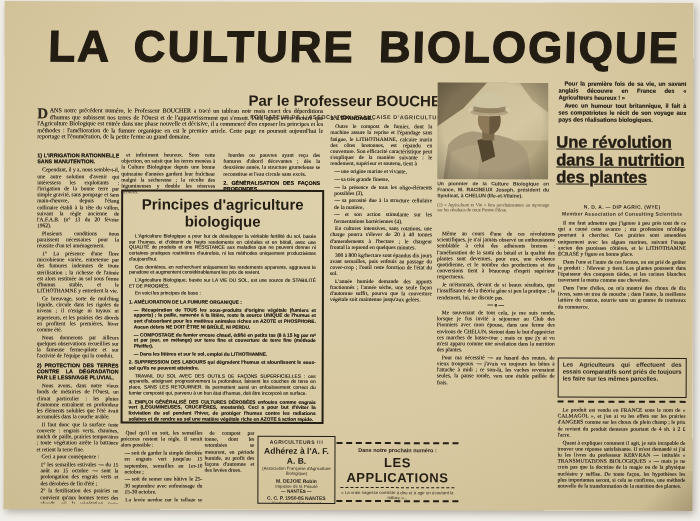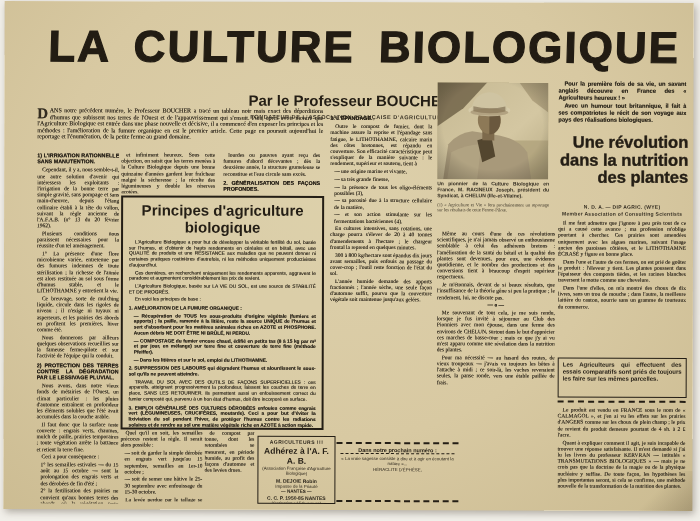--- a/index.html
+++ b/index.html
@@ -42,21 +42,21 @@
   
   .photo{overflow:hidden;background:#bfb28b;}
   .caption{font-family:"Liberation Sans",sans-serif;font-weight:bold;font-size:5px;
     line-height:5.8px;text-align:justify;color:#2e281d;}
   .footnote{font-size:4.6px;line-height:5.2px;color:#3a3326;text-align:justify;}
   
   .r-intro{font-family:"Liberation Sans",sans-serif;font-weight:bold;font-size:5.8px;
     line-height:6.8px;text-align:justify;color:#2e281d;text-shadow:0 0 .4px rgba(46,40,29,.7);}
   .r-intro p{margin:0 0 2px;text-indent:6px;}
   .f-title{font-family:"Liberation Sans",sans-serif;font-weight:bold;font-size:16.5px;
-    line-height:17.5px;text-align:right;color:#241e15;-webkit-text-stroke:.4px #241e15;}
+    line-height:17.5px;text-align:left;color:#241e15;text-decoration:underline;-webkit-text-stroke:.4px #241e15;}
   .f-byline{font-family:"Liberation Sans",sans-serif;font-weight:bold;font-size:10.5px;
     text-align:center;color:#241e15;}
   .f-creds{font-family:"Liberation Sans",sans-serif;font-weight:bold;font-size:5px;
     text-align:center;color:#332c20;letter-spacing:.3px;}
   .notice{border:1.5px solid #241e15;padding:3px 4px;font-family:"Liberation Sans",sans-serif;
     font-weight:bold;font-size:6px;line-height:7px;text-align:justify;color:#241e15;}
   .dashrule{border-top:2px dashed #241e15;height:0;}
   
   .afab{border:1.5px solid #241e15;text-align:center;font-family:"Liberation Sans",sans-serif;
     color:#241e15;padding:2px 2px;overflow:hidden;}
@@ -117,21 +117,21 @@
         <p class="bs-d">— une origine marine et vivante,</p>
         <p class="bs-d">— sa très grande finesse,</p>
         <p class="bs-d">— la présence de tous les oligo-éléments possibles (3),</p>
         <p class="bs-d">— sa porosité due à la structure cellulaire de la matière,</p>
         <p class="bs-d">— et son action stimulante sur les fermentations bactériennes (4).</p>
         <p>En cultures intensives, sans rotations, une charge pourra s'élever de 20 à 40 tonnes d'amendements à l'hectare ; le chargeur frontal la reprend en quelques minutes.</p>
         <p>300 à 800 kg/hectare sont épandus dix jours avant semailles, puis enfouis au passage du cover-crop ; l'outil reste fonction de l'état du sol.</p>
         <p>L'année humide demande des apports fractionnés ; l'année sèche, une seule façon d'automne suffit, pourvu que la couverture végétale soit maintenue jusqu'aux gelées.</p>
       </div>
 
-    <div class="abs panel" style="left:117px;top:194px;width:187px;height:222px;">
+    <div class="abs panel" style="left:117px;top:188px;width:187px;height:222px;">
       <div class="panel-title">Principes d'agriculture biologique</div>
       <div class="panel-body">
           <p>L'Agriculture Biologique a pour but de développer la véritable fertilité du sol, basée sur l'humus, et d'obtenir de hauts rendements en céréales et en bétail, avec une QUALITÉ de produits et une RÉSISTANCE aux maladies que ne peuvent donner ni certaines pratiques routinières d'autrefois, ni les méthodes uniquement productivistes d'aujourd'hui.</p>
           <p>Ces dernières, en recherchant uniquement les rendements apparents, aggravent le paradoxe et augmentent considérablement les prix de revient.</p>
           <p>L'Agriculture Biologique, basée sur LA VIE DU SOL, est une source de STABILITÉ ET DE PROGRÈS.</p>
           <p>En voici les principes de base :</p>
           <p class="bs-h">1. AMÉLIORATION DE LA FUMURE ORGANIQUE :</p>
           <p class="bs-d">— Récupération de TOUS les sous-produits d'origine végétale (fumiers et apports) ; la paille, ramenée à la litière, reste la source UNIQUE de l'humus et sert d'absorbant pour les matières animales riches en AZOTE et PHOSPHORE. Aucun débris NE DOIT ÊTRE NI BRÛLÉ, NI PERDU.</p>
           <p class="bs-d">— COMPOSTAGE du fumier encore chaud, édifié en petits tas (8 à 15 kg par m² et par jour, en mélange) sur terre fine et couverture de terre fine (méthode Pfeiffer).</p>
           <p class="bs-d">— Dans les litières et sur le sol, emploi du LITHOTHAMNE.</p>
@@ -157,20 +157,21 @@
       <div class="a3">(Association Française d'Agriculture Biologique)</div>
       <div class="a4">M. DEJOIE Robin</div>
       <div class="a5">Impasse de la Priauté</div>
       <div class="a6">— NANTES —</div>
       <div class="a7">C. C. P. 1950-85 NANTES</div>
       <div class="a8">(Cotisation : 15 fr. par an)</div>
     </div>
 
     <div class="abs nextbox" style="left:333px;top:440px;width:114px;height:50px;">
       <div class="k">Dans notre prochain numéro :</div>
+      <div class="t">LES APPLICATIONS</div>
       <div class="q">« La vraie sagesse consiste à dire et à agir en écoutant la nature »...</div>
       <div class="a">HÉRACLITE D'ÉPHÈSE,</div>
 
     </div>
 
     <div class="abs photo" style="left:433px;top:80px;width:111px;height:97px;">
       <svg width="111" height="97" viewBox="0 0 111 97">
         <defs>
           <linearGradient id="sky" x1="0" y1="0" x2="1" y2="1">
             <stop offset="0" stop-color="#c6b993"></stop>

